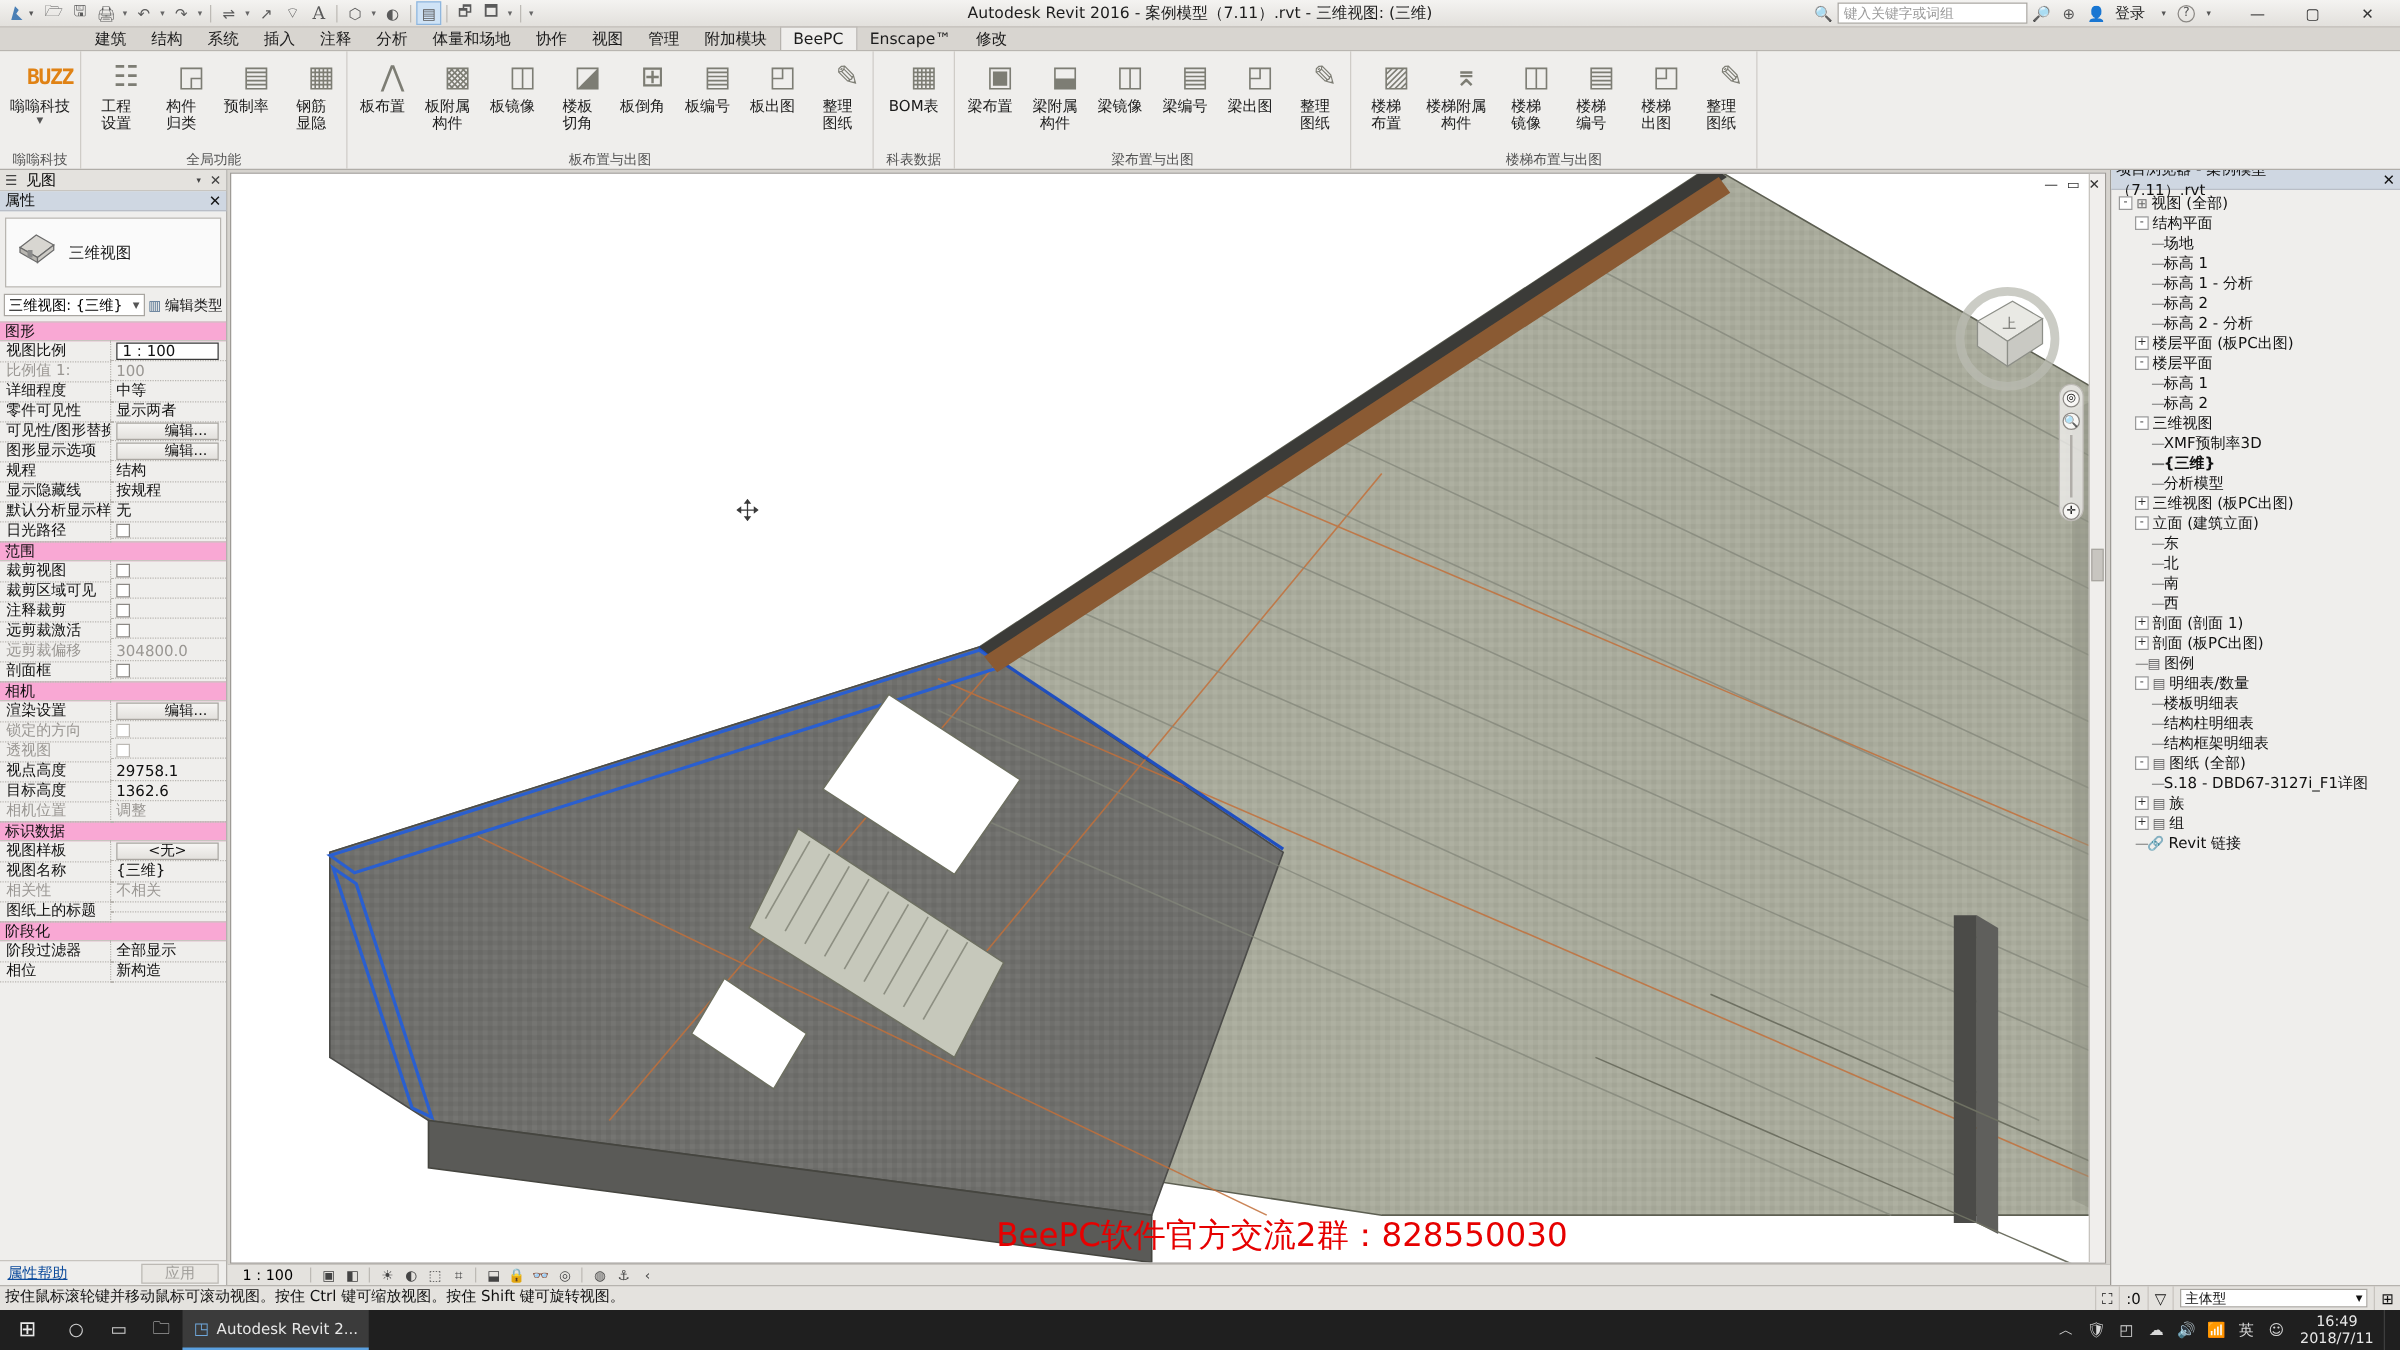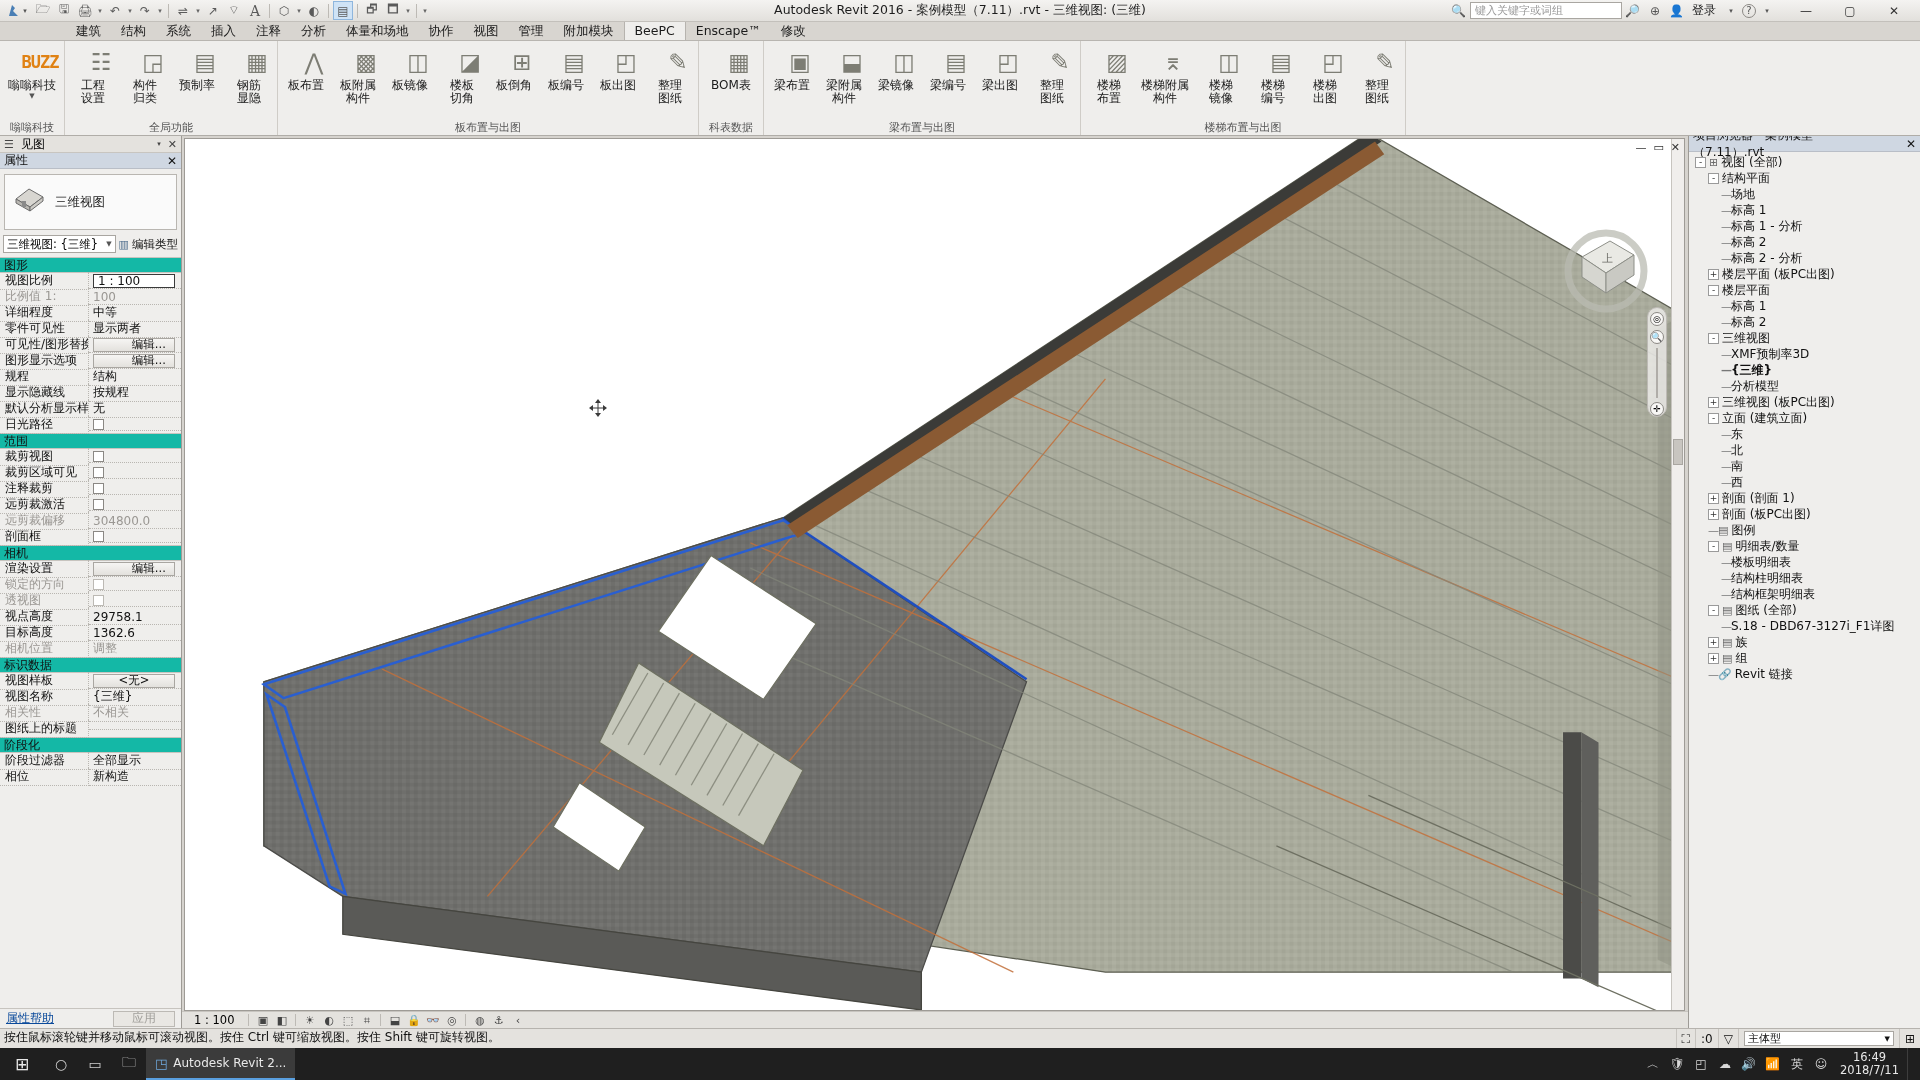--- a/index.html
+++ b/index.html
@@ -111,21 +111,21 @@
   }
   .sel-combo {
     flex:1; height:18px; background:#fff; border:1px solid #a9a6a1;
     font-size:11.5px; padding:1px 3px; display:flex; align-items:center; justify-content:space-between;
   }
   .sel-combo .cv { font-size:7px; color:#555; }
   .edit-type { display:flex; align-items:center; gap:3px; font-size:11.5px; color:#111; white-space:nowrap; }
   .edit-type .gi { font-size:11px; color:#4a6a8a; }
   .pgrid { margin-top:4px; flex:1; overflow:hidden; }
   .grp-row {
-    height:16px; background:#14b8a6; border-top:1px solid #c7c4bf; border-bottom:1px solid #c7c4bf;
+    height:16px; background:#f9a8d4; border-top:1px solid #c7c4bf; border-bottom:1px solid #c7c4bf;
     font-size:12px; color:#111; padding-left:4px; display:flex; align-items:center;
   }
   .prow { height:16px; display:flex; align-items:center; font-size:12px; }
   .prow .k {
     width:89px; padding-left:5px; display:flex; align-items:center; color:#111;
     border-bottom:1px dotted #b9b6b1; border-right:1px dotted #b9b6b1; overflow:hidden; white-space:nowrap;
   }
   .prow .v {
     flex:1; padding-left:4px; display:flex; align-items:center; color:#111;
     border-bottom:1px dotted #b9b6b1;
@@ -796,20 +796,21 @@
             <path d="M9 0 L12 4 H6 Z M9 18 L6 14 H12 Z M0 9 L4 6 V12 Z M18 9 L14 12 V6 Z" fill="#3a3a3a"></path>
             <line x1="9" y1="3" x2="9" y2="15" stroke="#3a3a3a"></line>
             <line x1="3" y1="9" x2="15" y2="9" stroke="#3a3a3a"></line>
           </svg>
         </div>
 
         <div class="scrollv">
           <div class="thumb"></div>
         </div>
 
+        <div class="watermark">BeePC软件官方交流2群：828550030</div>
       </div>
 
       <div class="vcb">
         <span style="padding:0 8px;">1 : 100</span>
         <span class="sep"></span>
       <span class="ic">▣</span>
           <span class="ic">◧</span>
           <span class="sep"></span>
           <span class="ic">☀</span>
           <span class="ic">◐</span>

